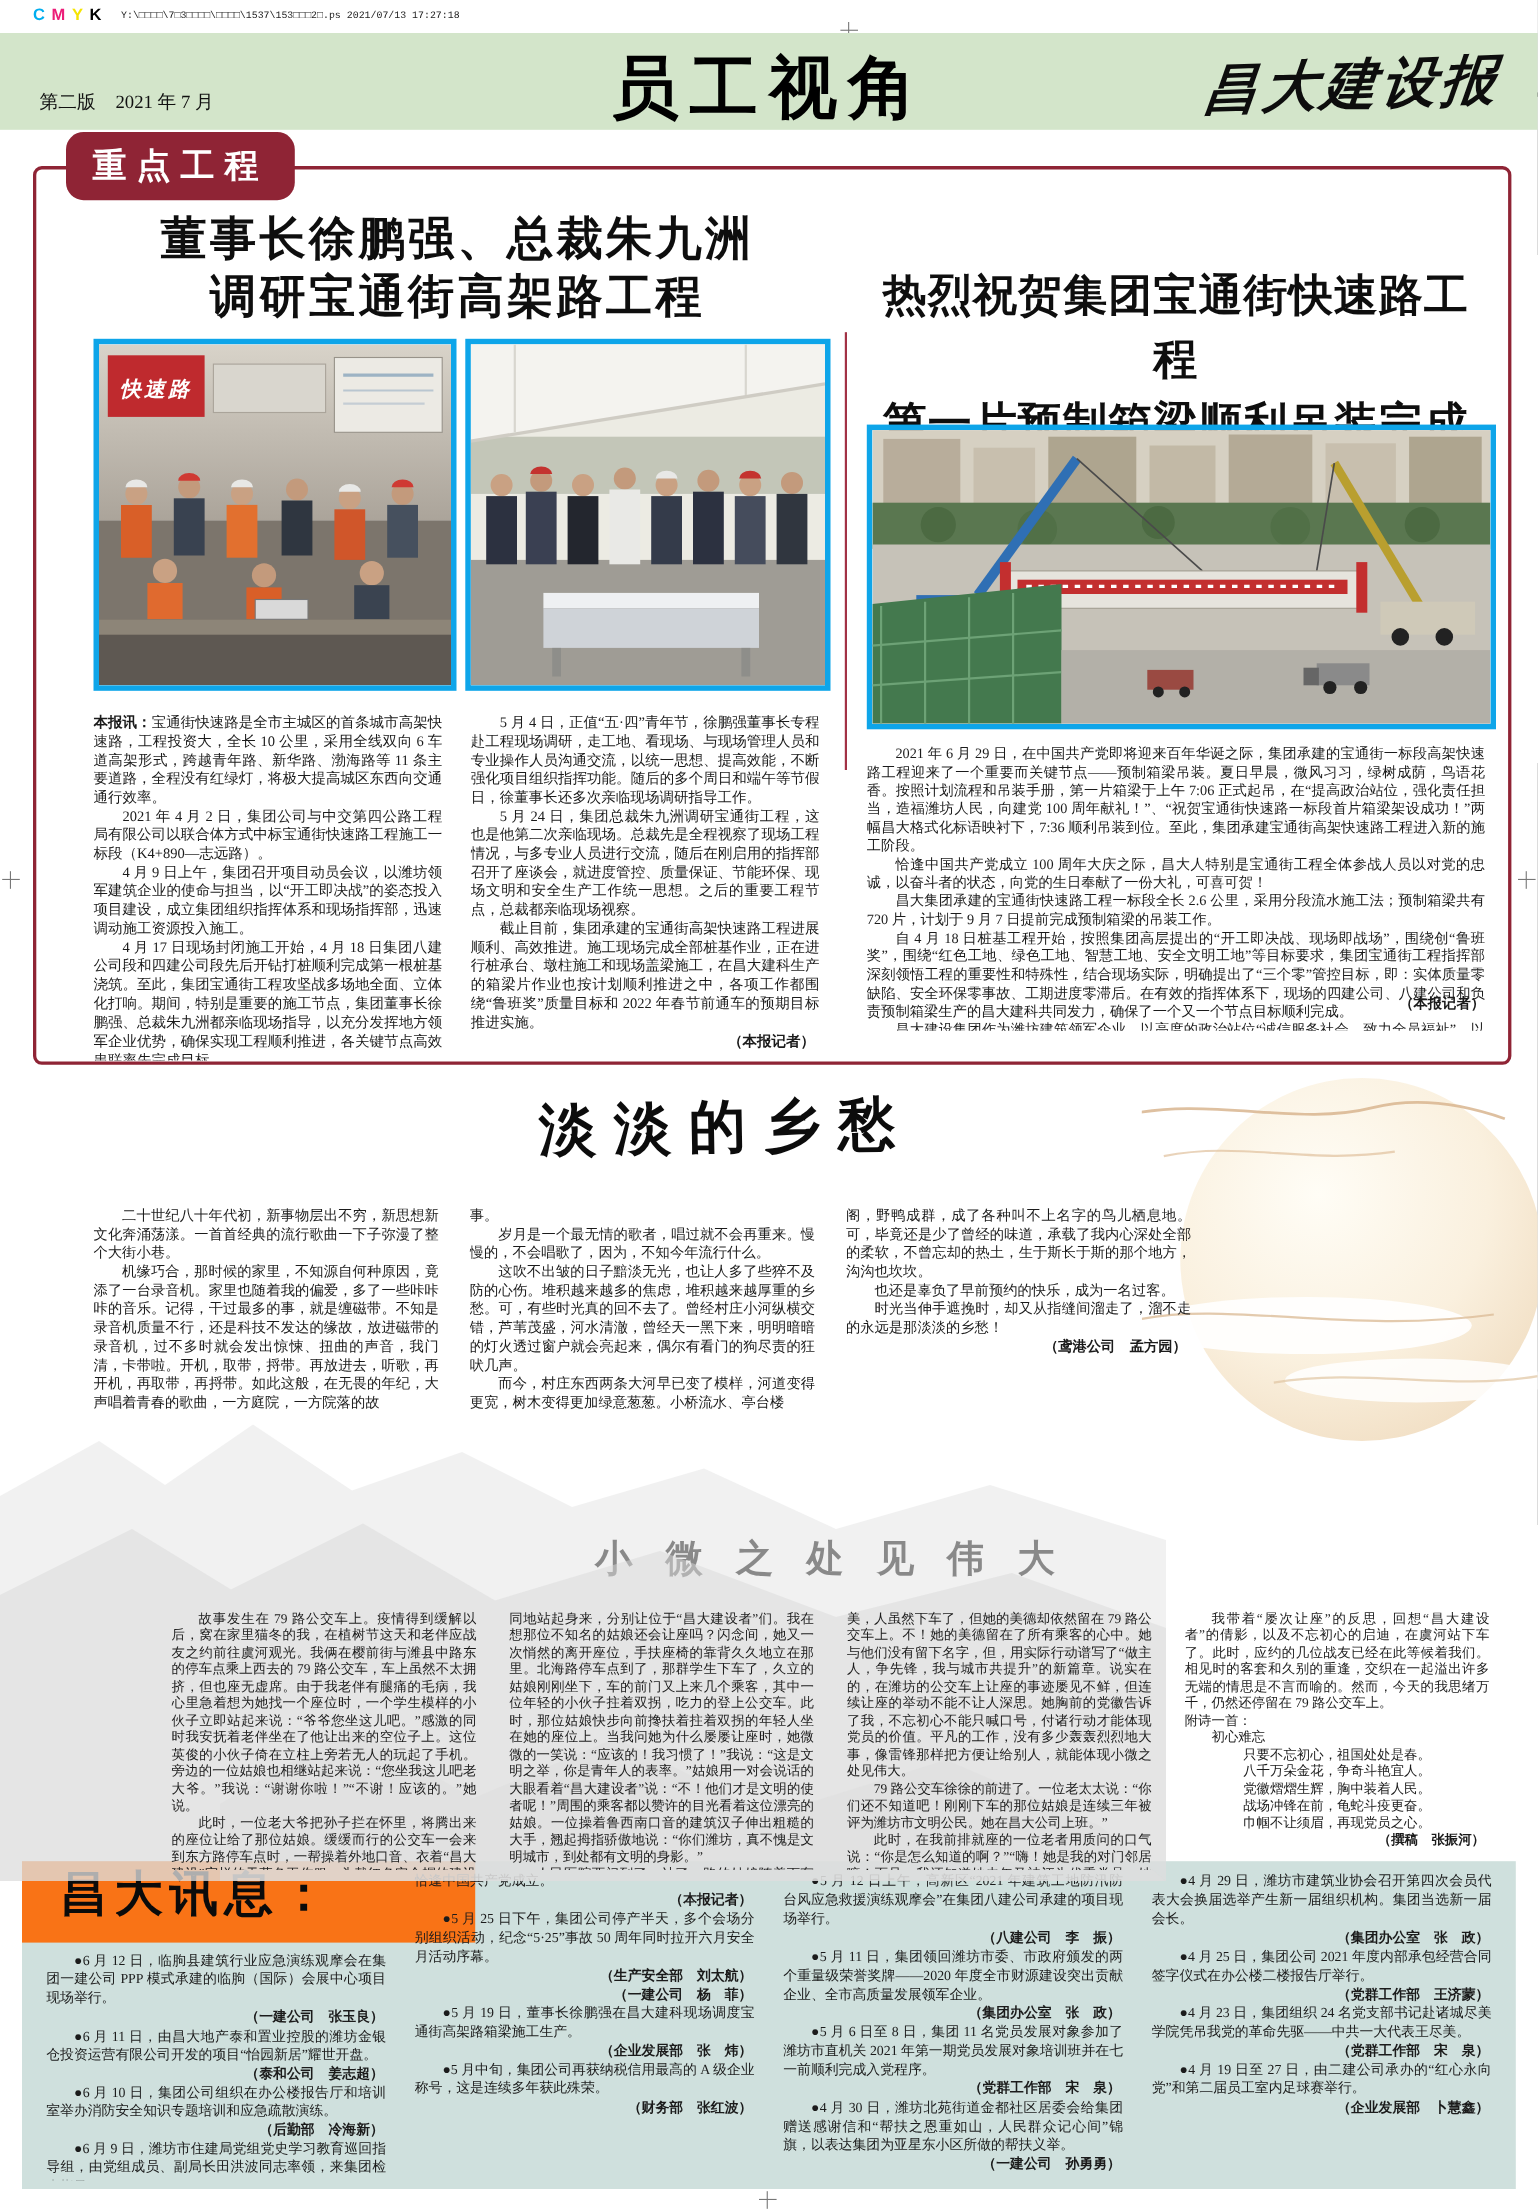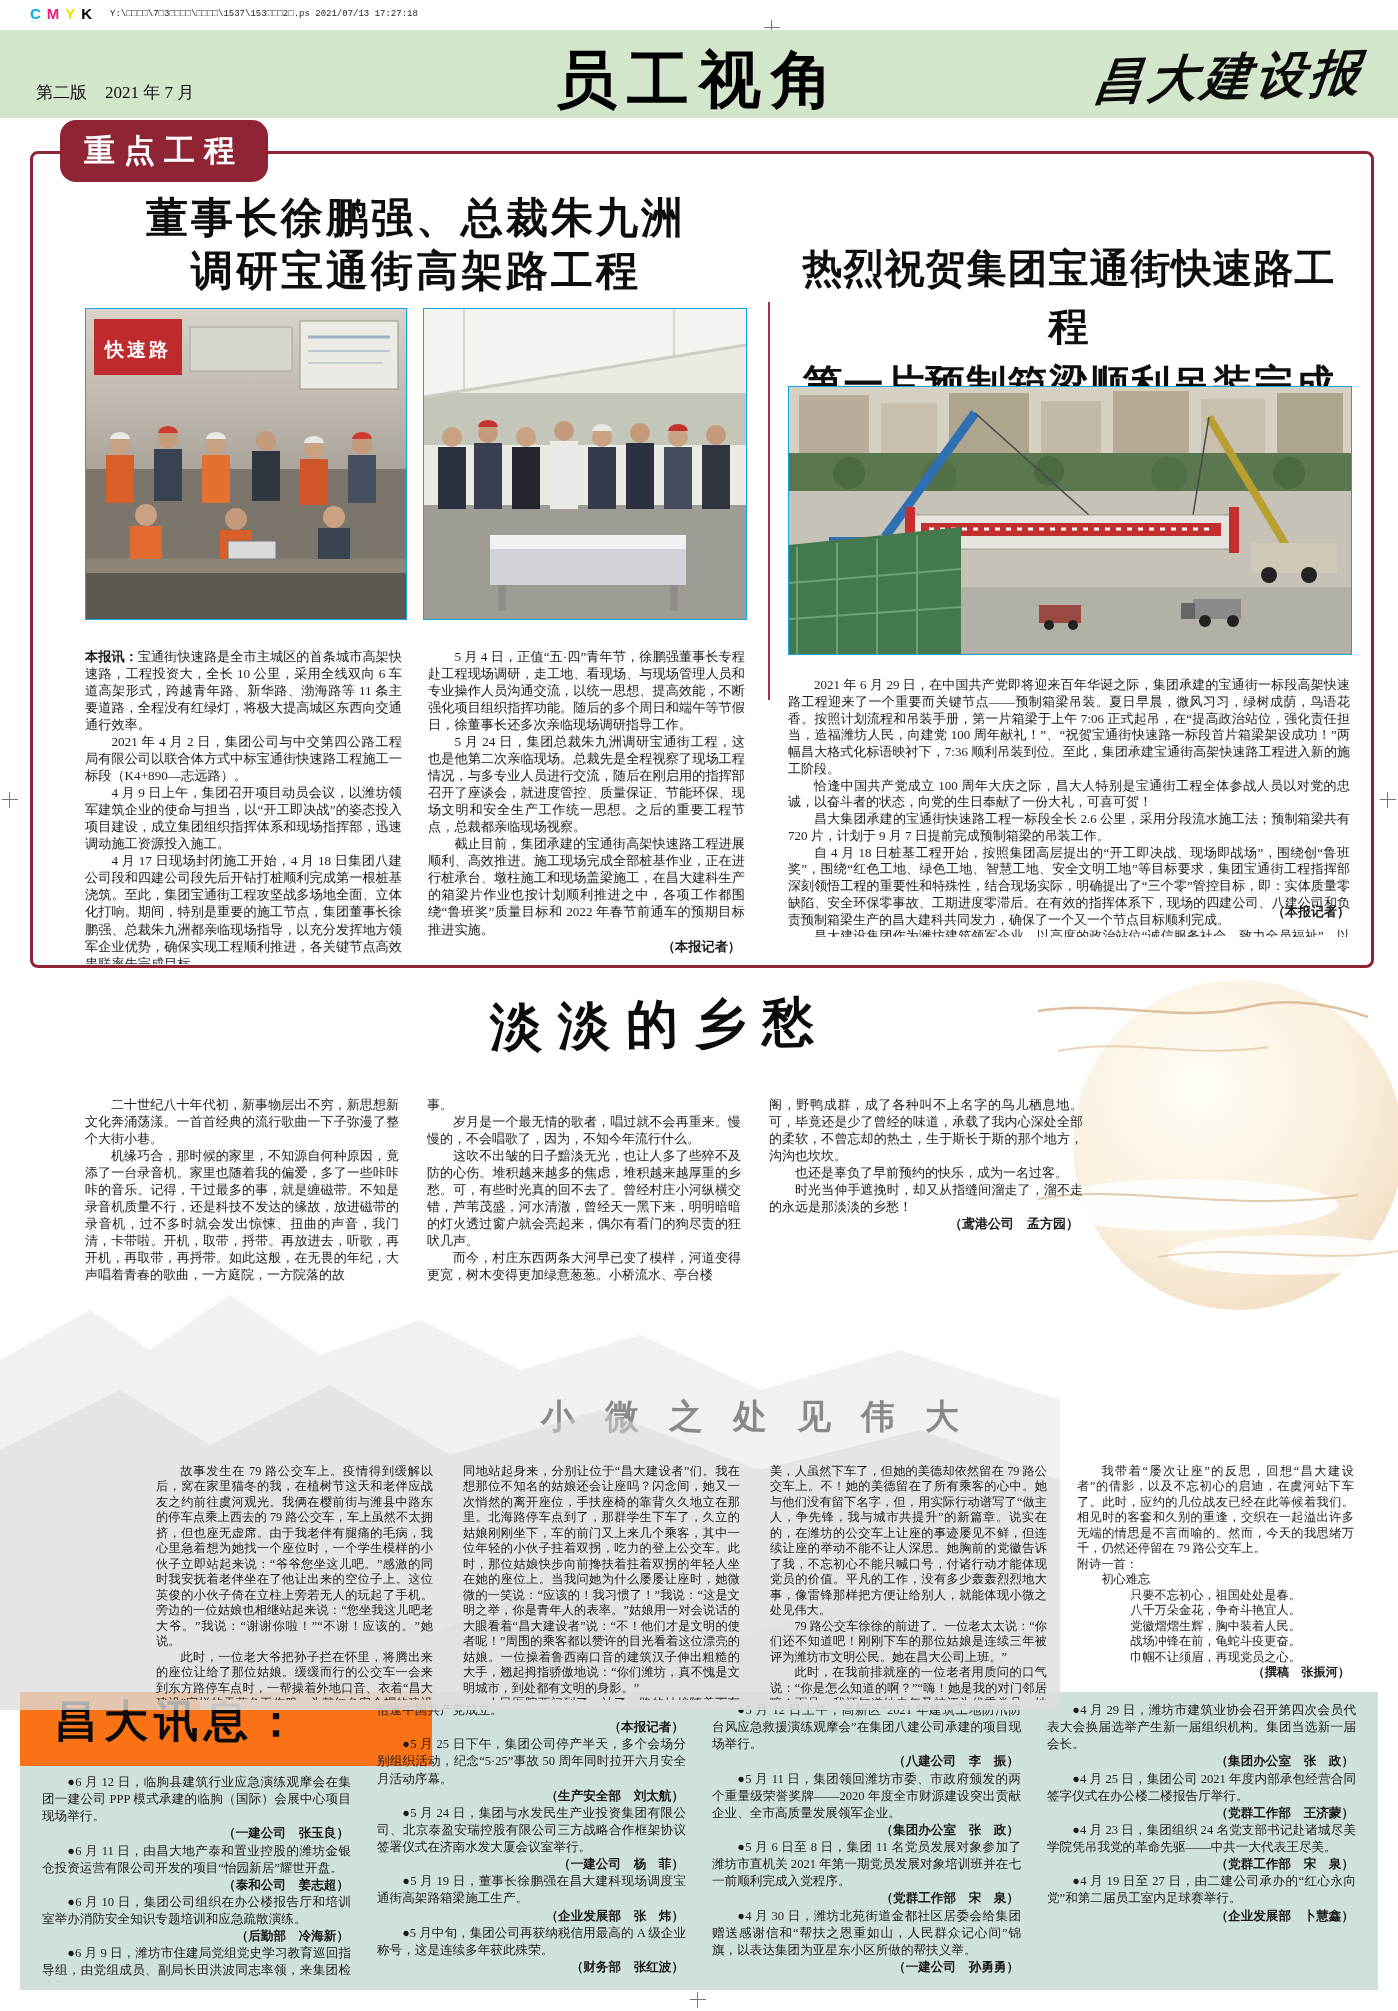--- a/index.html
+++ b/index.html
@@ -52,21 +52,21 @@
   .flexcols{display:flex;}
   .flexcols .col{flex:1;overflow:hidden;}
 
   .left-body{left:85px;top:634px;width:660px;height:316px;}
   .left-body .col{margin-right:26px;}
   .left-body .col:last-child{margin-right:0;}
 
   .right-body{left:788px;top:663px;width:562px;height:260px;overflow:hidden;font-size:13px;}
   .right-byline{left:1190px;top:903px;width:160px;font-weight:bold;text-align:right;font-size:13px;}
 
-  .photo{border:1px solid #0ea5e9;overflow:hidden;}
+  .photo{border:5px solid #0ea5e9;overflow:hidden;font-style:italic;}
 
   
   .essay1-title{left:180px;top:990px;width:960px;text-align:center;font-size:52px;
         letter-spacing:16px;color:#0c0c0c;font-weight:bold;transform:rotate(-1deg);}
   .essay1-body{left:85px;top:1082px;width:998px;height:284px;font-size:13px;line-height:1.31;z-index:2;}
   .essay1-body .col{margin-right:28px;}
   .essay1-body .col:last-child{margin-right:0;}
 
   .essay2-title{left:260px;top:1394px;width:1010px;text-align:center;font-size:34px;
         letter-spacing:30px;font-weight:600;color:#1a1a1a;font-family:Liberation Serif, serif;}
@@ -416,21 +416,20 @@
         <p class="attr">（泰和公司　姜志超）</p>
         <p>●6 月 10 日，集团公司组织在办公楼报告厅和培训室举办消防安全知识专题培训和应急疏散演练。</p>
         <p class="attr">（后勤部　冷海新）</p>
         <p>●6 月 9 日，潍坊市住建局党组党史学习教育巡回指导组，由党组成员、副局长田洪波同志率领，来集团检查指导</p>
       </div>
       <div class="news-col">
         <p class="cont">恰逢中国共产党成立。</p>
         <p class="attr">（本报记者）</p>
         <p>●5 月 25 日下午，集团公司停产半天，多个会场分别组织活动，纪念“5·25”事故 50 周年同时拉开六月安全月活动序幕。</p>
         <p class="attr">（生产安全部　刘太航）</p>
-        <p>●5 月 24 日，集团与水发民生产业投资集团有限公司、北京泰盈安瑞控股有限公司三方战略合作框架协议签署仪式在济南水发大厦会议室举行。</p>
         <p class="attr">（一建公司　杨　菲）</p>
         <p>●5 月 19 日，董事长徐鹏强在昌大建科现场调度宝通街高架路箱梁施工生产。</p>
         <p class="attr">（企业发展部　张　炜）</p>
         <p>●5 月中旬，集团公司再获纳税信用最高的 A 级企业称号，这是连续多年获此殊荣。</p>
         <p class="attr">（财务部　张红波）</p>
       </div>
       <div class="news-col">
         <p>●5 月 12 日上午，高新区“2021 年建筑工地防汛防台风应急救援演练观摩会”在集团八建公司承建的项目现场举行。</p>
         <p class="attr">（八建公司　李　振）</p>
         <p>●5 月 11 日，集团领回潍坊市委、市政府颁发的两个重量级荣誉奖牌——2020 年度全市财源建设突出贡献企业、全市高质量发展领军企业。</p>

